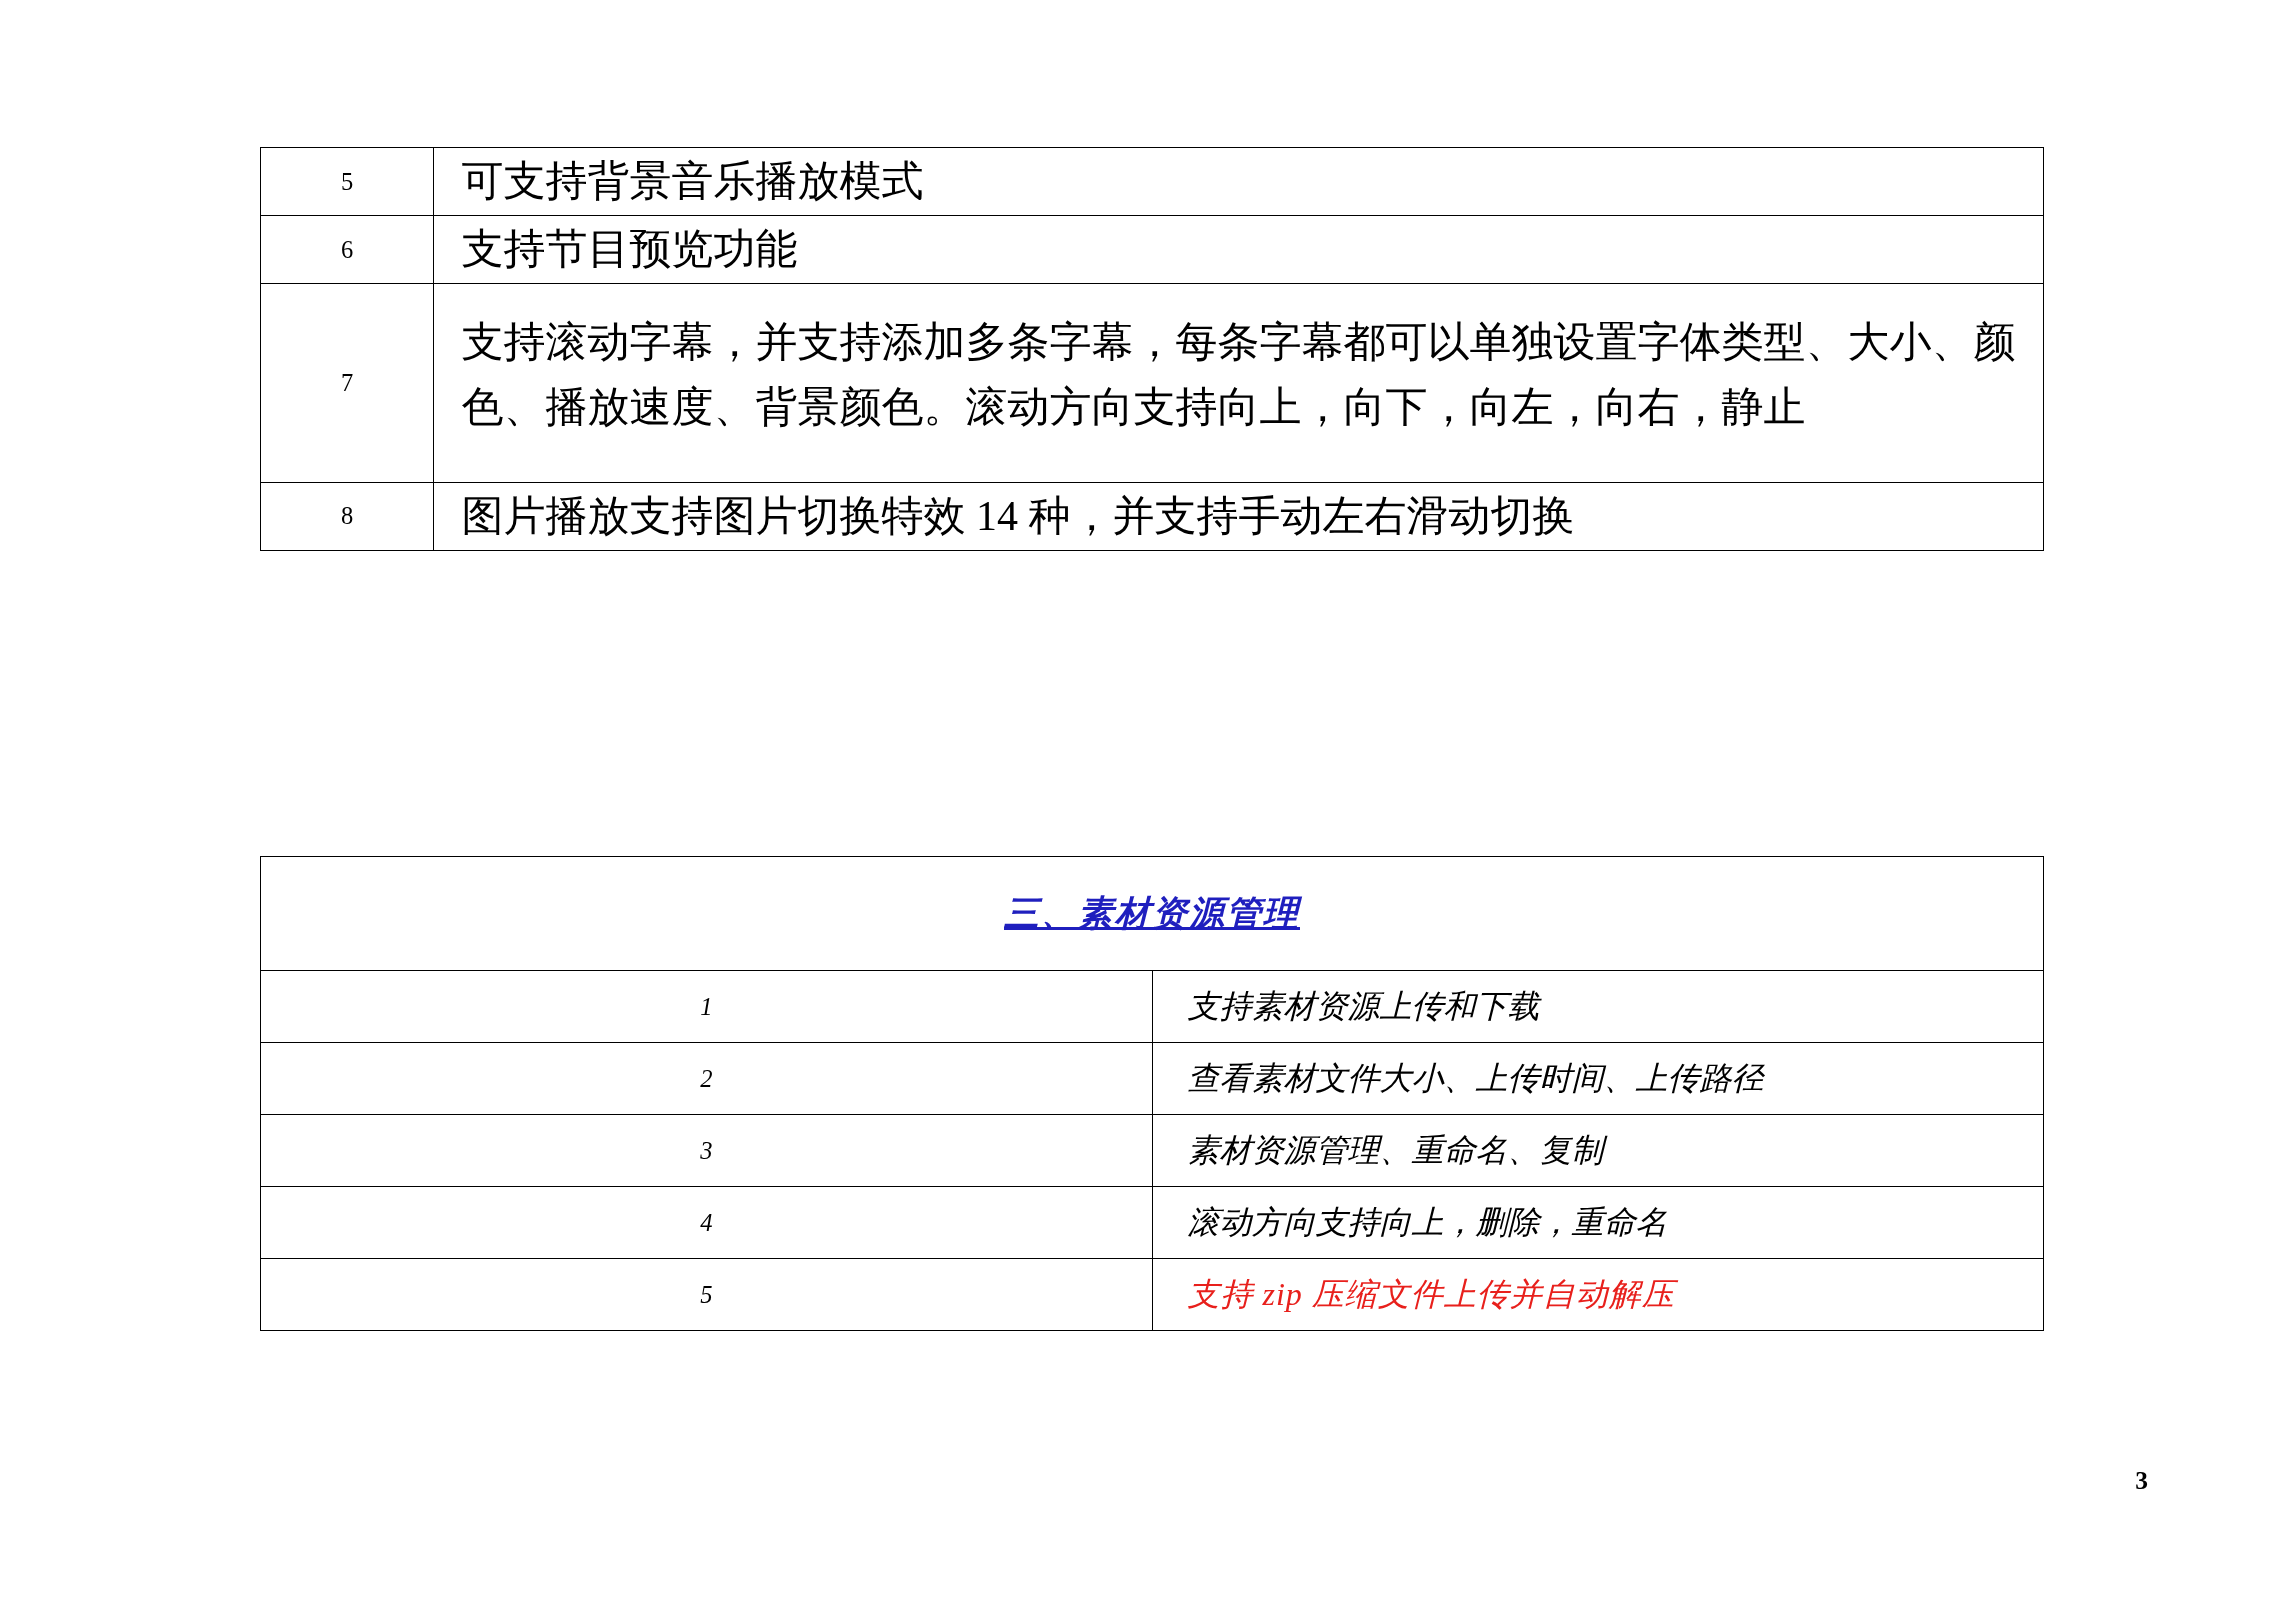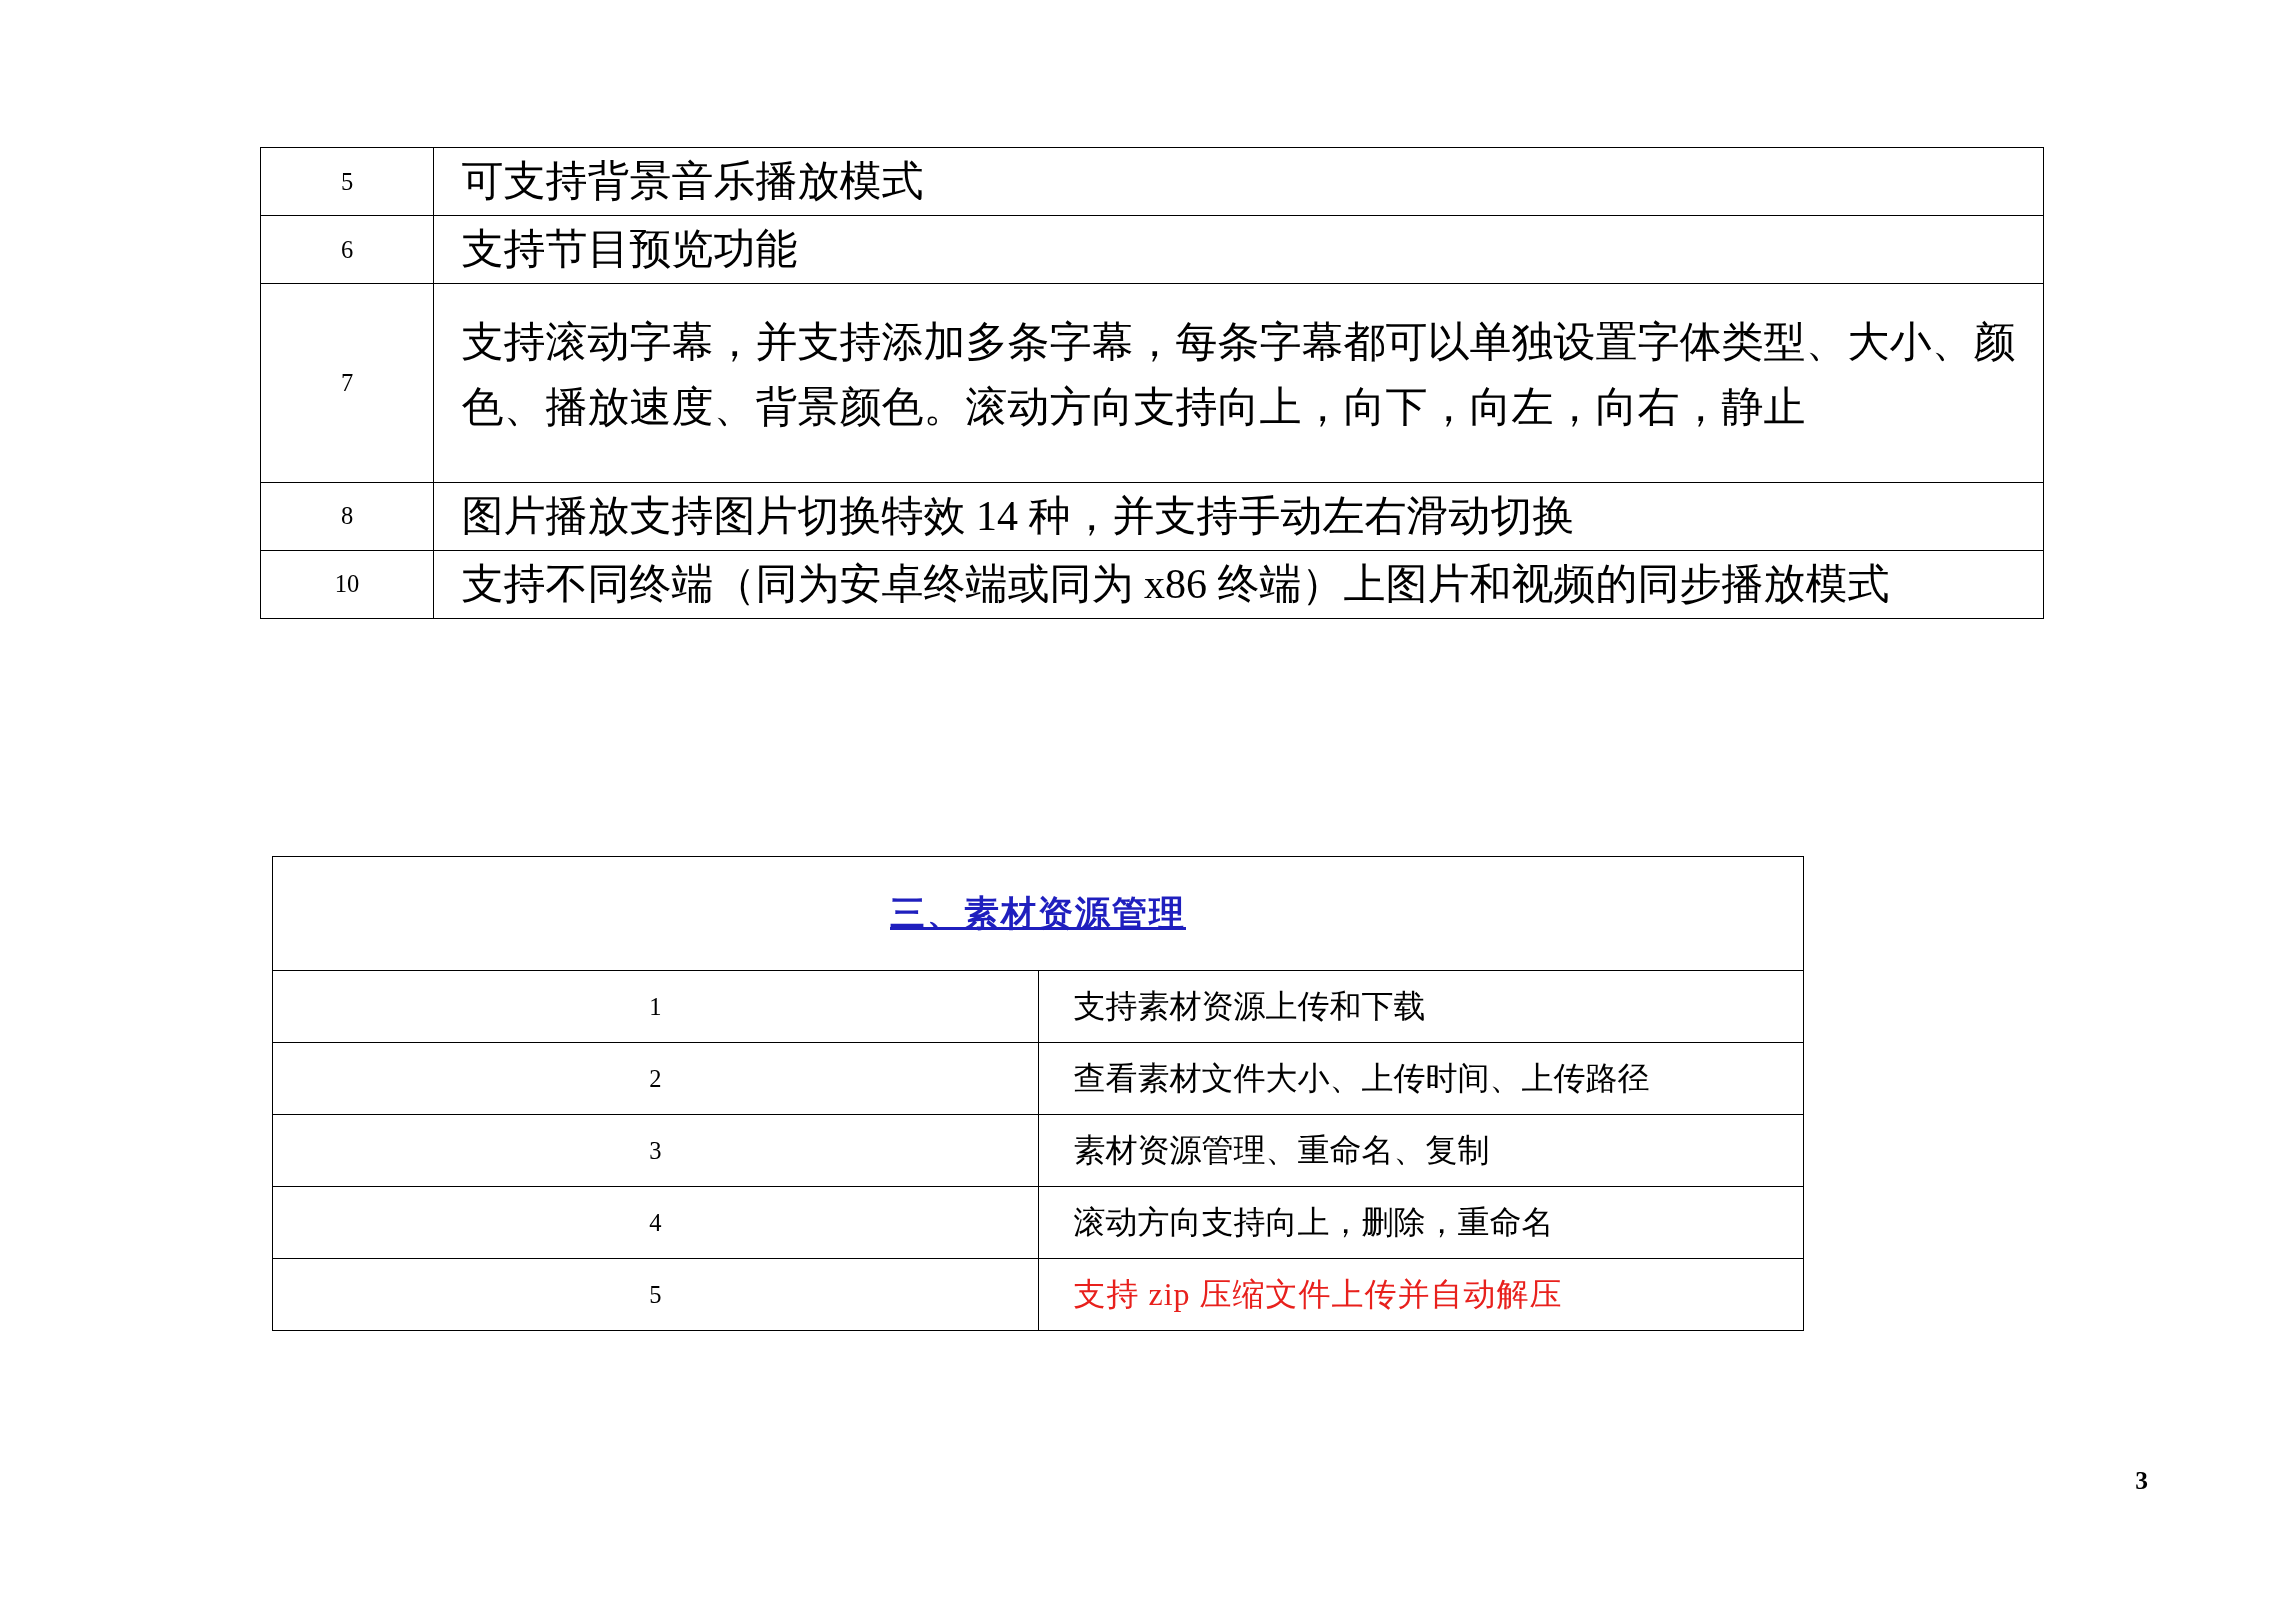--- a/index.html
+++ b/index.html
@@ -27,23 +27,24 @@
     position: absolute;
     border-collapse: collapse;
     table-layout: fixed;
   }
   #table-one {
     left: 260px;
     top: 147px;
     width: 1784px;
   }
   #table-two {
-    left: 272px;
+    left: 260px;
     top: 856px;
-    width: 1532px;
+    width: 1784px;
+    font-style: italic;
   }
   .table-block td {
     border: 1.5px solid #000000;
     padding: 0;
     vertical-align: middle;
   }
   .col-num {
     width: 172px;
     text-align: center;
     font-size: 24.5px;
@@ -116,24 +117,20 @@
         <td class="col-text cell-pad">支持节目预览功能</td>
       </tr>
       <tr class="row-h-tall">
         <td class="col-num cell-pad">7</td>
         <td class="col-text cell-pad" style="padding-top:25.5px;padding-bottom:42px;">支持滚动字幕，并支持添加多条字幕，每条字幕都可以单独设置字体类型、大小、颜色、播放速度、背景颜色。滚动方向支持向上，向下，向左，向右，静止</td>
       </tr>
       <tr class="row-h-normal">
         <td class="col-num cell-pad">8</td>
         <td class="col-text cell-pad">图片播放支持图片切换特效 14 种，并支持手动左右滑动切换</td>
       </tr>
-      <tr class="row-h-normal">
-        <td class="col-num cell-pad">10</td>
-        <td class="col-text cell-pad">支持不同终端（同为安卓终端或同为 x86 终端）上图片和视频的同步播放模式</td>
-      </tr>
     </tbody>
   </table>
 
   <table class="table-block" id="table-two">
     <tbody>
       <tr>
         <td class="section-header-cell" colspan="2">
           <span class="section-header-text">三、素材资源管理</span>
         </td>
       </tr>

